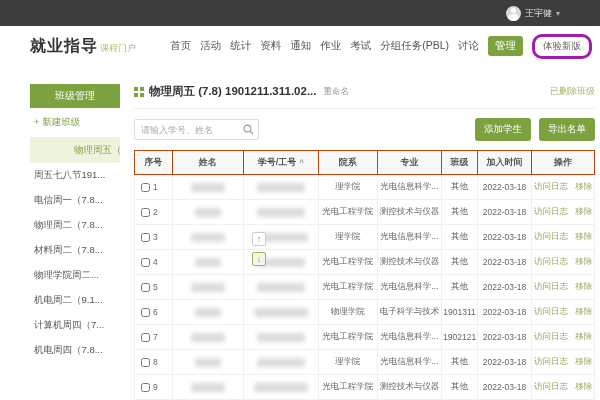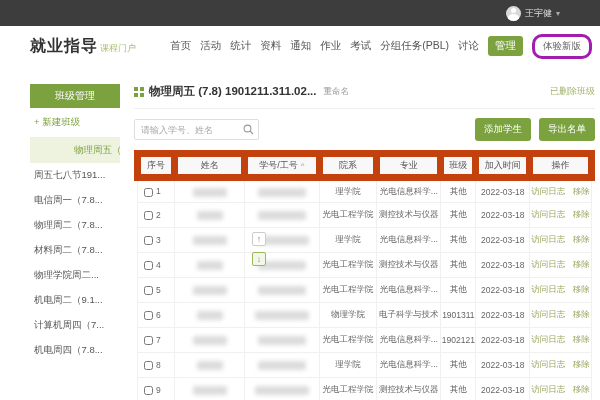--- a/index.html
+++ b/index.html
@@ -50,21 +50,21 @@
   .m-tools { display:flex; align-items:center; margin:9px 0; }
   .stu-search { position:relative; width:125px; }
   .stu-search input { width:100%; height:21px; border:1px solid #ddd; border-radius:2px; font-size:9px; padding:0 18px 0 6px; color:#555; outline:none; }
   .stu-search input::placeholder { color:#aaa; }
   .stu-search svg { position:absolute; right:5px; top:5px; }
   .btns { margin-left:auto; display:flex; gap:8px; }
   .btn { background:#7ba23e; color:#fff; border:none; border-radius:3px; font-size:9.5px; padding:5px 9px; cursor:pointer; font-family:inherit; }
 
   
   table { width:100%; border-collapse:collapse; border:1px solid #e6e6e6; table-layout:fixed; }
-  th { background:#f8f8f8; font-size:9px; color:#555; font-weight:normal; height:24px; border:7px solid #c2410c; white-space:nowrap; }
+  th { background:#f8f8f8; font-size:9px; color:#555; font-weight:bold; height:24px; border:1px solid #c2410c; white-space:nowrap; }
   td { font-size:8.5px; color:#666; height:25px; border:1px solid #f0f0f0; text-align:center; white-space:nowrap; overflow:hidden; }
   td.first { text-align:left; padding-left:6px; }
   td.first input { width:9px; height:9px; vertical-align:middle; margin-right:3px; cursor:pointer; }
   .sort-caret { color:#999; font-size:8px; margin-left:3px; }
   .redacted { display:inline-block; height:9px; background:#dcdcdc; border-radius:2px; filter:blur(2px); vertical-align:middle; }
   .redacted.name { width:34px; }
   .redacted.sid  { width:48px; }
   tr:nth-child(even) .redacted.name { width:26px; }
   tr:nth-child(3n) .redacted.sid { width:54px; }
   .ops a { color:#98a65e; font-size:8.5px; text-decoration:none; cursor:pointer; }

